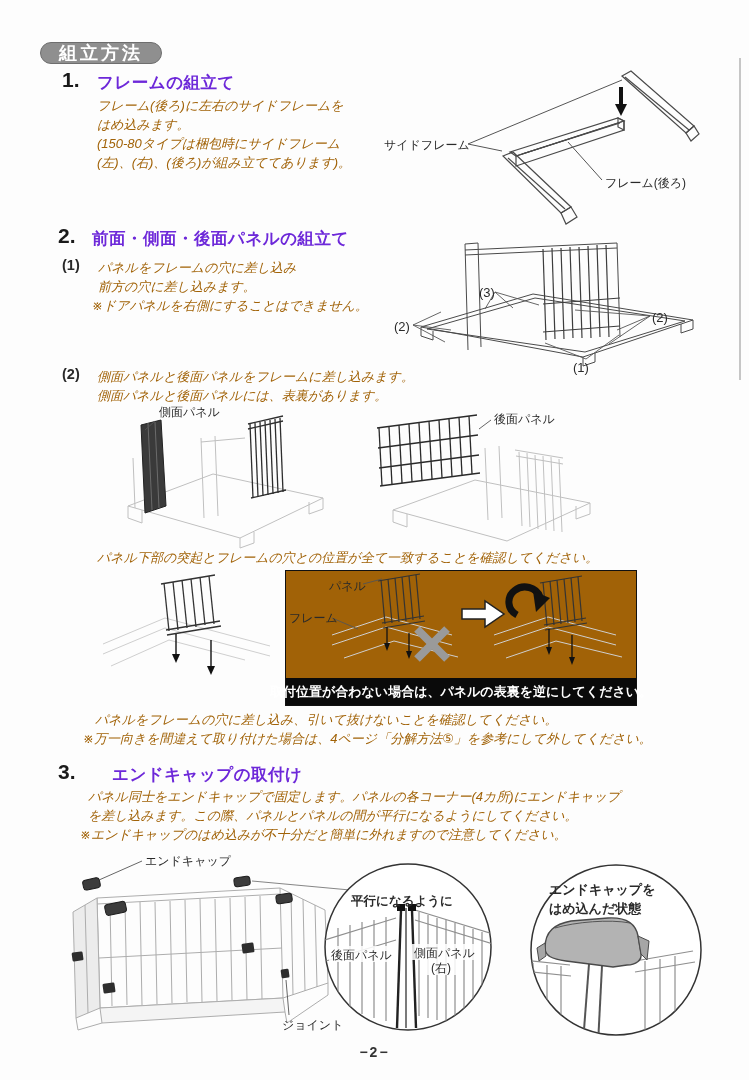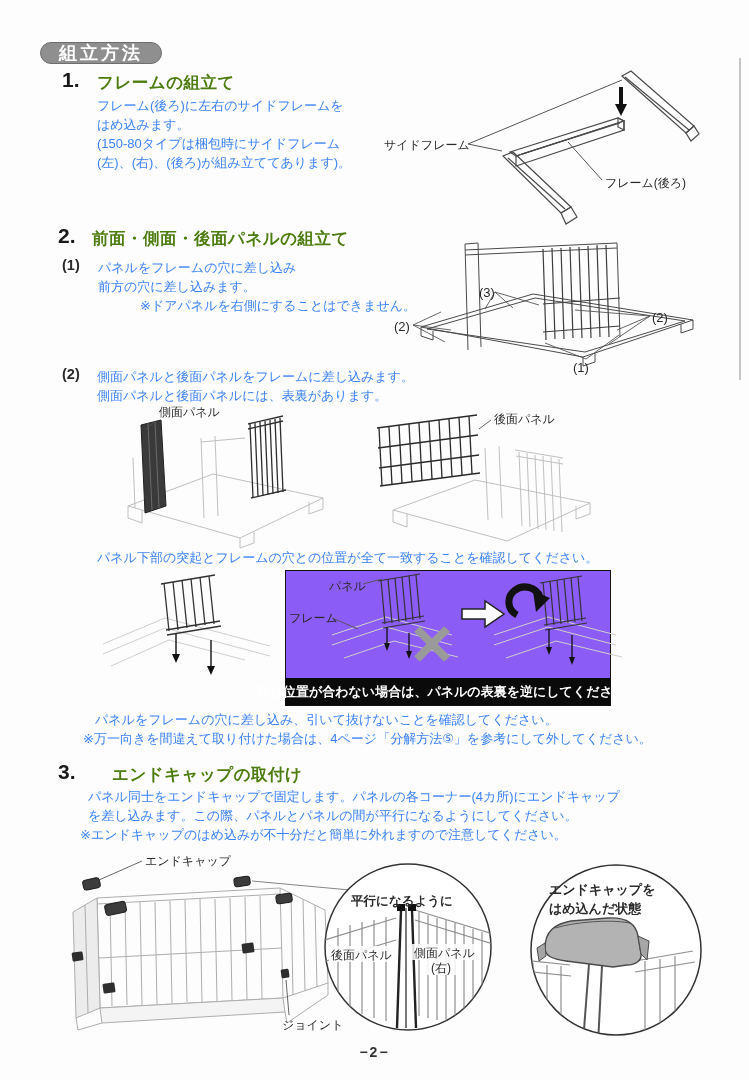--- a/index.html
+++ b/index.html
@@ -12,27 +12,27 @@
   .abs { position:absolute; }
   
   .badge {
     position:absolute; left:40px; top:42px; width:122px; height:22px;
     background:#8f8f8f; border:1px solid #6e6e6e; border-radius:11px;
     display:flex; align-items:center; justify-content:center;
   }
   .badge span { color:#ffffff; font-size:18px; font-weight:bold; letter-spacing:3px; }
   
   .h-num { position:absolute; font-size:21px; font-weight:bold; color:#1a1a1a; }
-  .h-title { position:absolute; font-size:16.5px; font-weight:bold; color:#4d7c0f; letter-spacing:0.5px; }
-  .body-line { position:absolute; font-size:13px; color:#3b82f6; line-height:19px; white-space:nowrap; }
+  .h-title { position:absolute; font-size:16.5px; font-weight:bold; color:#6d28d9; letter-spacing:0.5px; }
+  .body-line { position:absolute; font-size:13px; color:#a16207; line-height:19px; white-space:nowrap;font-style:italic; }
   .marker { position:absolute; font-size:14.5px; color:#2a2a2a; font-weight:bold; }
   
   .warnbox {
-    position:absolute; left:285px; top:570px; width:326px; height:136px;
-    border:1.5px solid #111; background:#8b5cf6;
+    position:absolute; left:285px; top:570px; width:352px; height:136px;
+    border:1.5px solid #111; background:#a16207;
   }
   .warnbox .caption {
     position:absolute; left:0; right:0; bottom:0; height:27px; background:#0a0a0a;
     color:#fff; font-size:13px; font-weight:bold; display:flex;
     align-items:center; justify-content:center; white-space:nowrap;
   }
   .pagenum { position:absolute; left:0; right:0; top:1044px; text-align:center;
     font-size:14px; font-weight:bold; color:#333; letter-spacing:2px; }
   svg text { font-family:"Liberation Sans","DejaVu Sans",sans-serif; fill:#2a2a2a; }
   .scan-edge { position:absolute; left:739px; top:58px; width:2px; height:322px; background:#c6c6c6; }
@@ -85,21 +85,21 @@
     <text x="12" y="89" font-size="12">サイドフレーム</text>
     <text x="233" y="127" font-size="12">フレーム(後ろ)</text>
   </svg>
 
   <div class="h-num" style="left:58px; top:224px;">2.</div>
   <div class="h-title" style="left:92px; top:228px;">前面・側面・後面パネルの組立て</div>
 
   <div class="marker" style="left:62px; top:257px;">(1)</div>
   <div class="body-line" style="left:98px; top:258px;">パネルをフレームの穴に差し込み</div>
   <div class="body-line" style="left:98px; top:277px;">前方の穴に差し込みます。</div>
-  <div class="body-line" style="left:92px; top:296px;margin-left:48px;">※ドアパネルを右側にすることはできません。</div>
+  <div class="body-line" style="left:92px; top:296px;">※ドアパネルを右側にすることはできません。</div>
 
   <svg class="abs" style="left:393px; top:232px;" width="352" height="150" viewBox="0 0 352 150">
     <g stroke="#4a4a4a" stroke-width="1" fill="none">
 
       <polygon points="28,95 140,62 300,88 190,125"></polygon>
       <polygon points="34,97 142,66 292,89 192,120"></polygon>
 
       <polyline points="28,95 28,104 40,108 40,99"></polyline>
       <polyline points="300,88 300,97 288,101 288,92"></polyline>
       <polyline points="190,125 190,134 202,130 202,121"></polyline>

